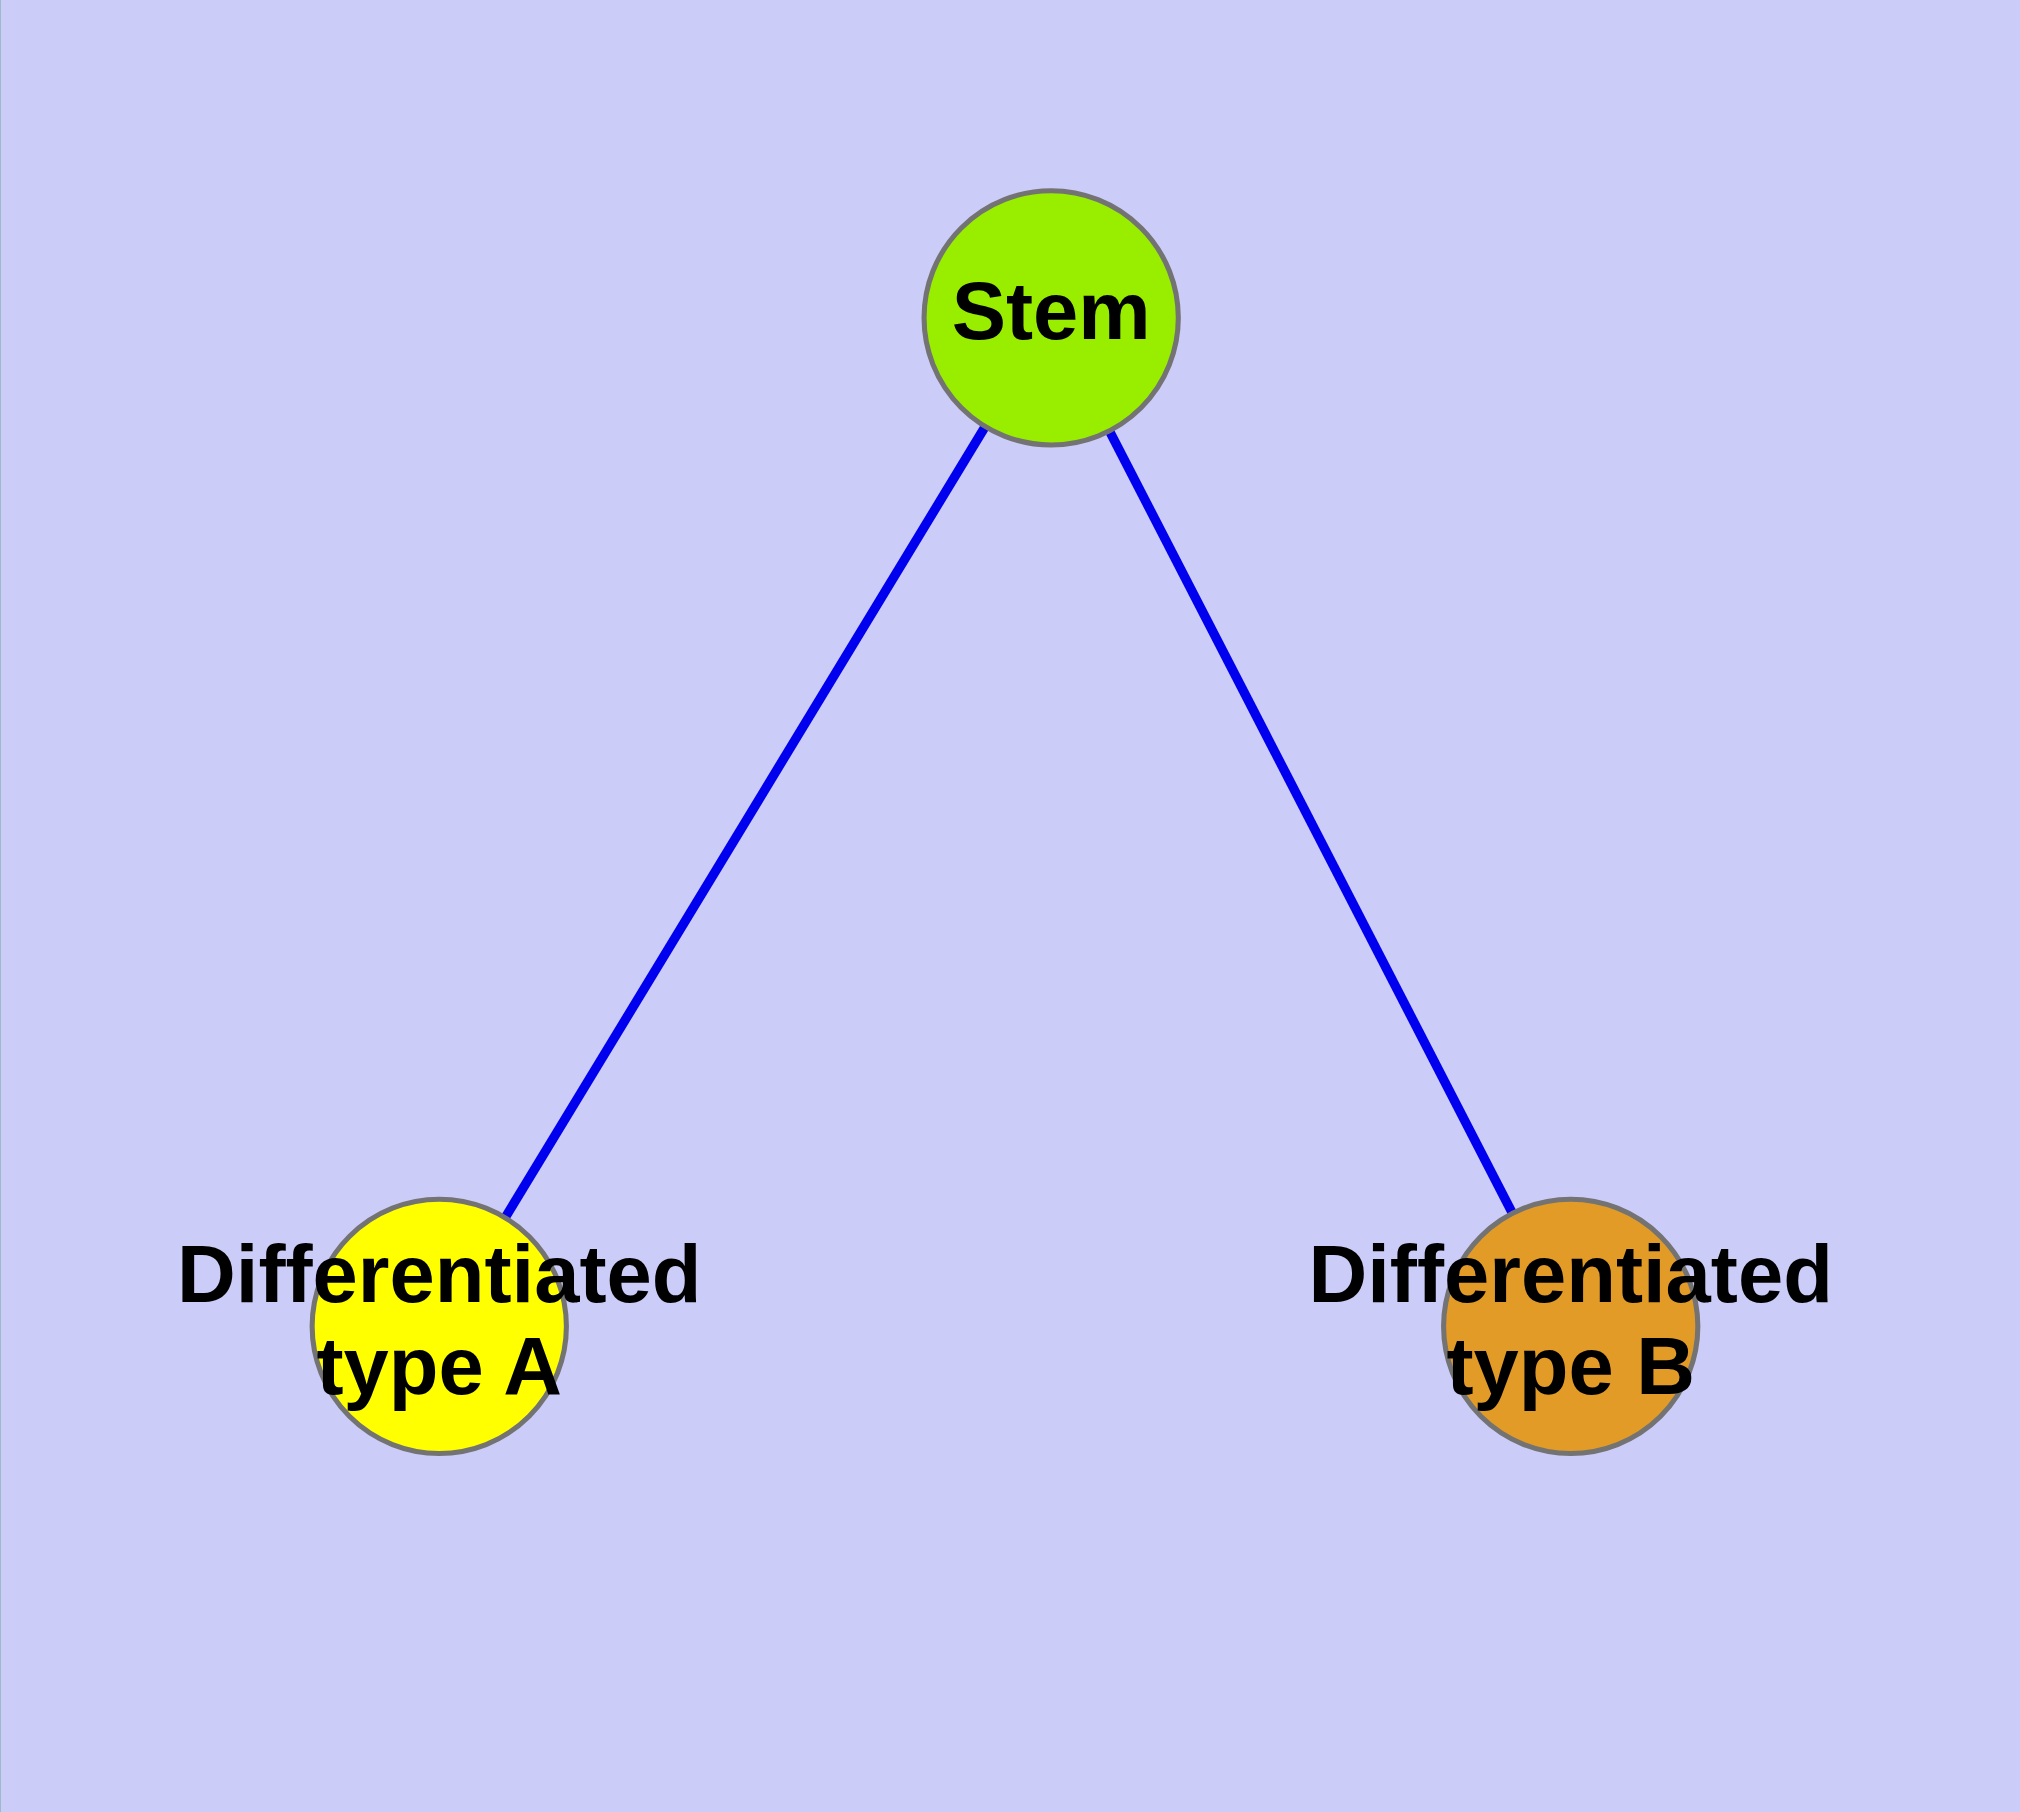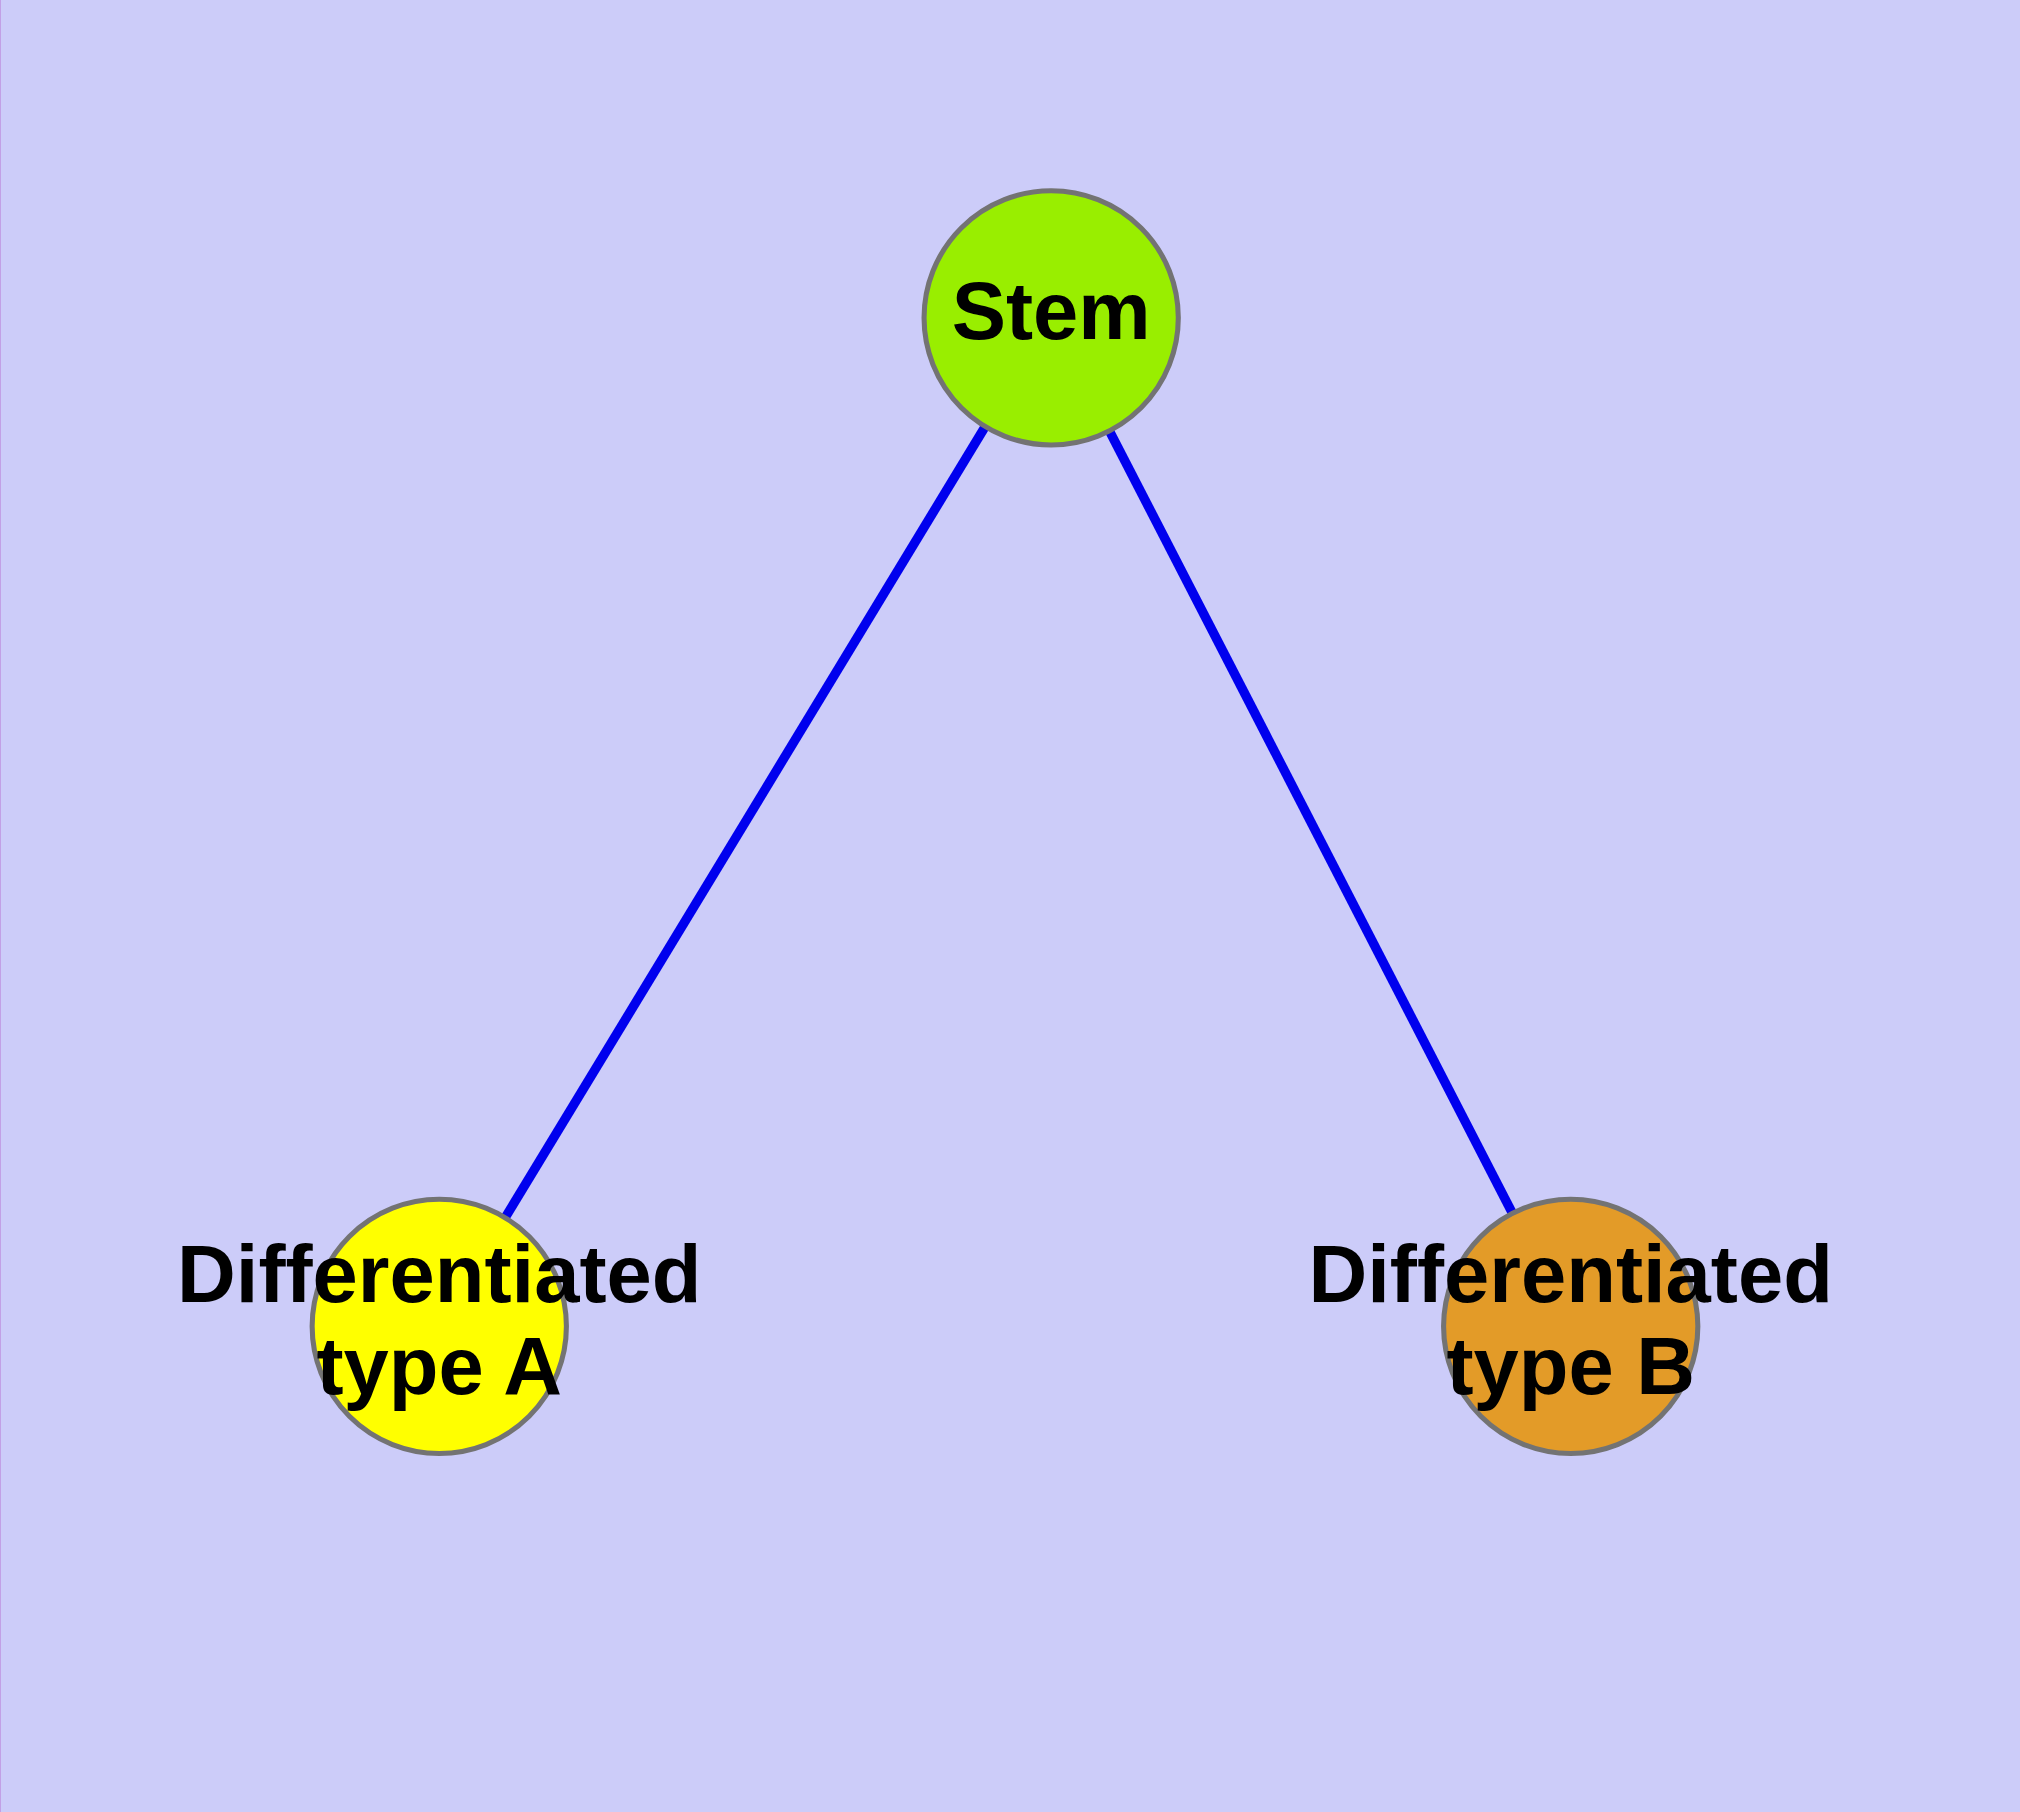--- a/index.html
+++ b/index.html
@@ -8,21 +8,21 @@
     padding: 0;
     background: #ccccf9;
   }
   body {
     font-family: "Liberation Sans", sans-serif;
   }
   #canvas {
     position: relative;
     width: 1942px;
     height: 1812px;
-    background: #a21caf;
+    background: #15803d;
     overflow: hidden;
     padding-left: 18px;
   }
   #graph-svg {
     position: absolute;
     inset: 0;
     width: 2021px;
     height: 1812px;
     display: block;
   }

